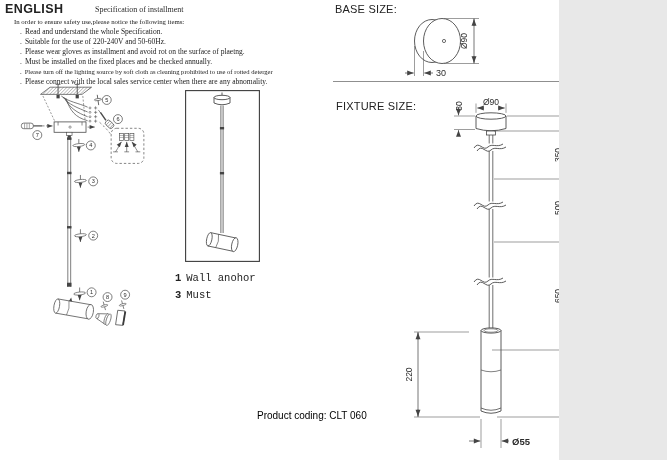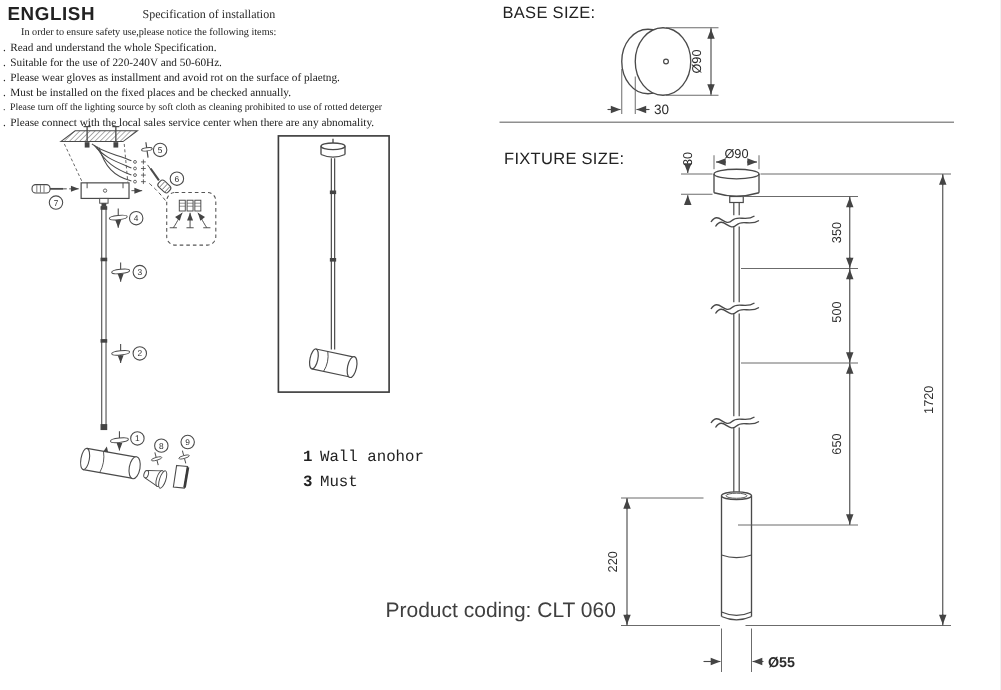--- a/index.html
+++ b/index.html
@@ -1,57 +1,57 @@
 <!DOCTYPE html>
 <html><head>
 <meta charset="utf-8">
 <style>
   html,body{margin:0;padding:0;background:#e8e8e8;}
-  .page{position:relative;width:667px;height:460px;background:#ffffff;overflow:hidden;
+  .page{position:relative;width:559px;height:460px;background:#ffffff;overflow:hidden;
         font-family:"Liberation Sans",sans-serif;color:#1f1f1f;}
   .abs{position:absolute;}
   .sans{font-family:"Liberation Sans",sans-serif;}
   .serif{font-family:"Liberation Serif",serif;}
   .mono{font-family:"Liberation Mono",monospace;}
 
   .lang-title{left:5px;top:2px;font-size:12.5px;font-weight:bold;letter-spacing:.4px;color:#222;}
   .spec-subtitle{left:95px;top:5px;font-size:8px;color:#2a2a2a;}
   .inst-intro{left:14px;top:18px;font-size:6.8px;color:#222;}
-  .inst-list{left:1px;top:27px;width:330px;}
+  .inst-list{left:19px;top:27px;width:330px;}
   .inst-line{font-size:7.5px;line-height:10px;white-space:nowrap;color:#1c1c1c;}
   .inst-line.small{font-size:6.6px;}
   .inst-bullet{display:inline-block;margin:0 3px 0 1px;}
 
-  .legend{left:202px;top:270px;margin-top:27px;}
+  .legend{left:175px;top:270px;}
   .legend-line{font-size:10.5px;line-height:16.5px;white-space:nowrap;color:#222;}
   .legend-num{font-weight:700;margin-right:5px;}
 
   .sec-title{font-size:11px;font-weight:normal;color:#222;letter-spacing:.2px;}
   .base-title{left:335px;top:3px;}
   .fixture-title{left:336px;top:100px;}
   .divider{left:333px;top:81px;width:303px;height:1px;background:#8f8f8f;}
 
-  .product-coding{left:257px;top:398px;font-size:14px;color:#404040;}
+  .product-coding{left:257px;top:410px;font-size:10px;color:#000000;}
 
   svg{position:absolute;overflow:visible;}
   svg text{font-family:"Liberation Sans",sans-serif;fill:#2b2b2b;}
   .ln{stroke:#4a4a4a;fill:none;}
   .lnw{stroke:#4a4a4a;fill:#ffffff;}
   .ext{stroke:#5a5a5a;stroke-width:.6;fill:none;}
   .dim{stroke:#4a4a4a;stroke-width:.75;fill:none;}
   .dimtxt{font-size:8.5px;}
   .fill-dark{fill:#444;stroke:none;}
 </style>
 </head>
 <body>
 
 <div class="page">
 
   <div class="abs lang-title sans">ENGLISH</div>
-  <div class="abs spec-subtitle serif">Specification of installation</div>
+  <div class="abs spec-subtitle serif">Specification of installment</div>
 
   <div class="abs inst-intro serif">In order to ensure safety use,please notice the following items:</div>
   <div class="abs inst-list serif">
     <div class="inst-line"><span class="inst-bullet">.</span><span>Read and understand the whole Specification.</span></div>
     <div class="inst-line"><span class="inst-bullet">.</span><span>Suitable for the use of 220-240V and 50-60Hz.</span></div>
     <div class="inst-line"><span class="inst-bullet">.</span><span>Please wear gloves as installment and avoid rot on the surface of plaetng.</span></div>
     <div class="inst-line"><span class="inst-bullet">.</span><span>Must be installed on the fixed places and be checked annually.</span></div>
     <div class="inst-line small"><span class="inst-bullet">.</span><span>Please turn off the lighting source by soft cloth as cleaning prohibited to use of rotted deterger</span></div>
     <div class="inst-line"><span class="inst-bullet">.</span><span>Please connect with the local sales service center when there are any abnomality.</span></div>
   </div>

